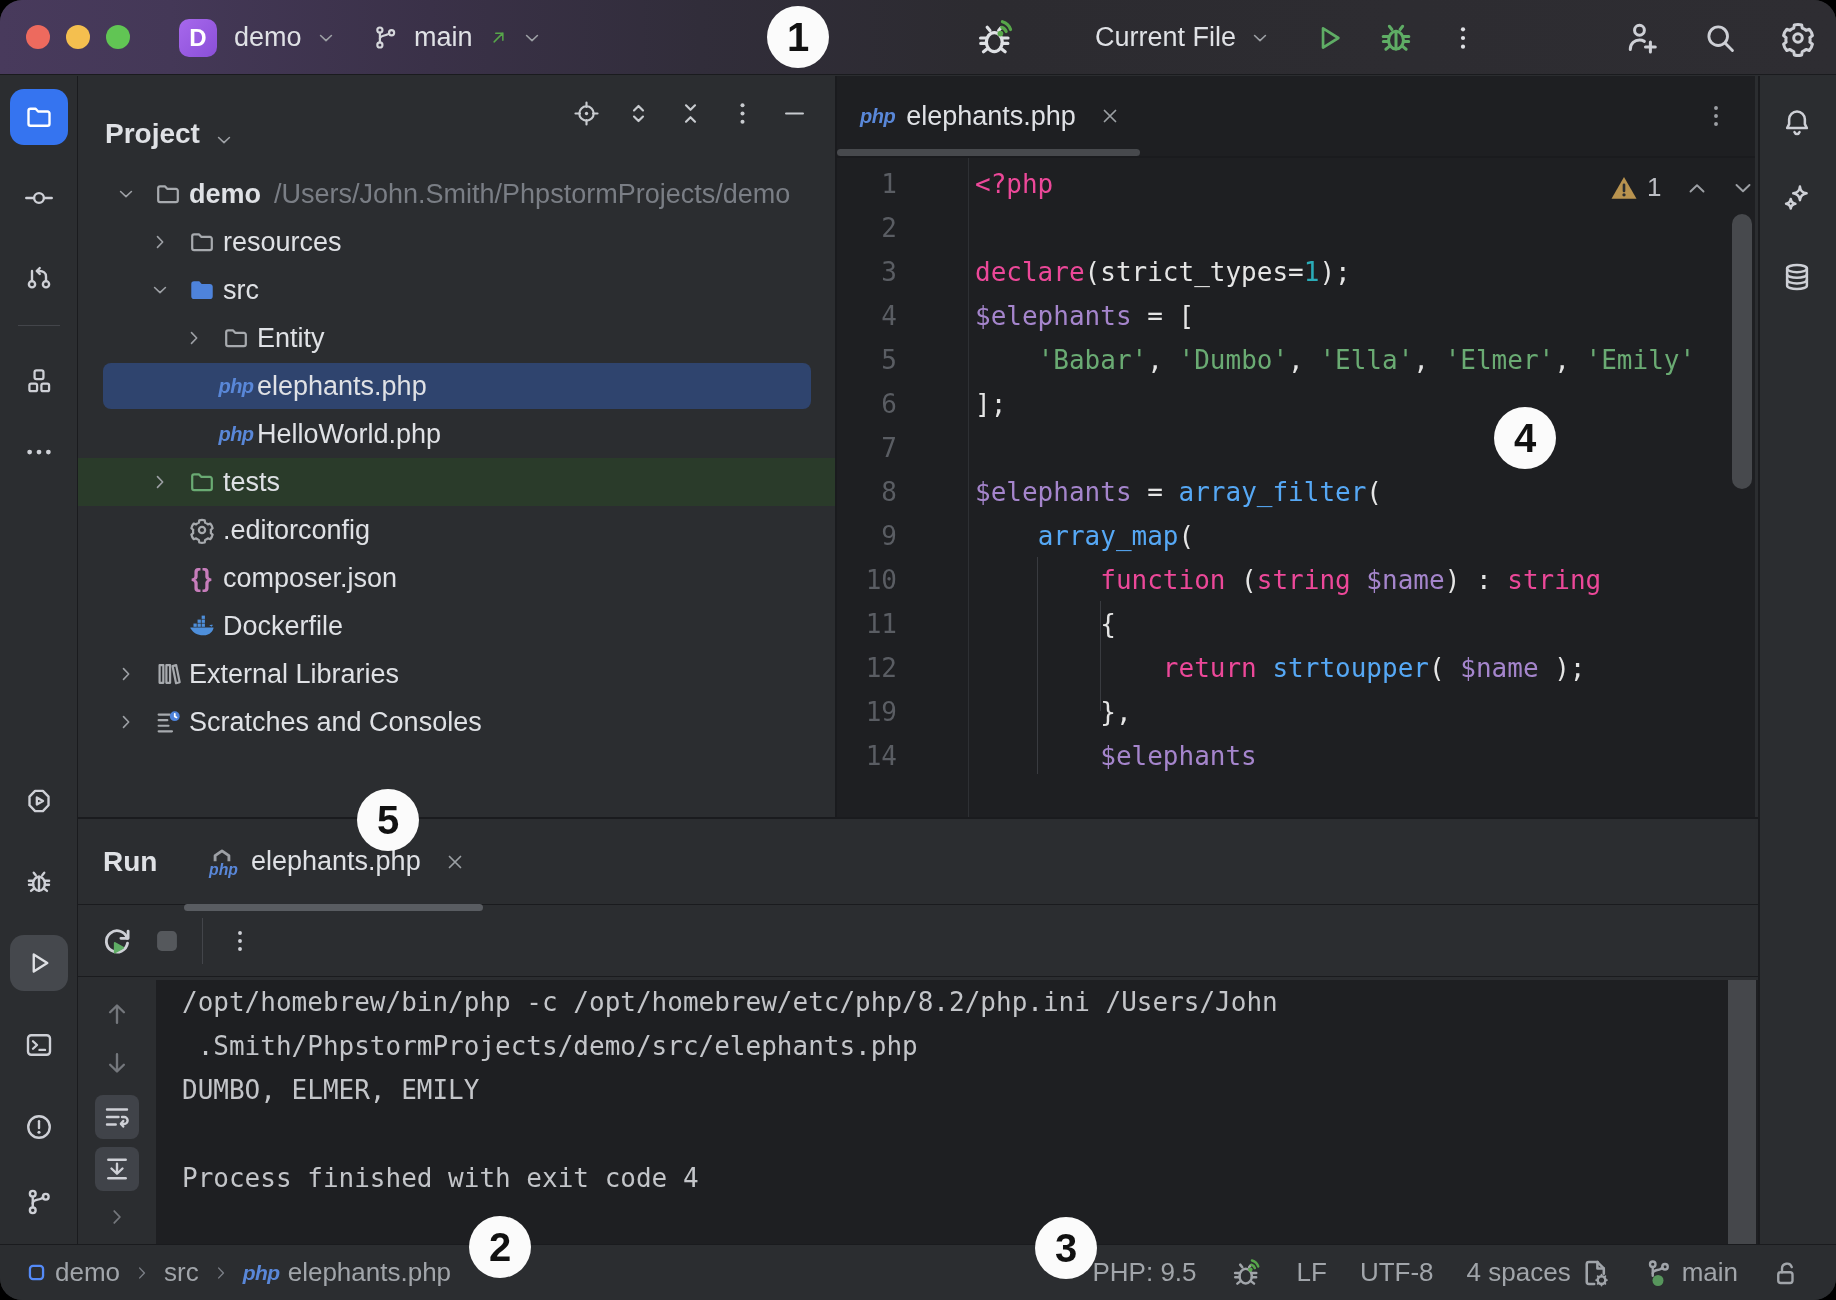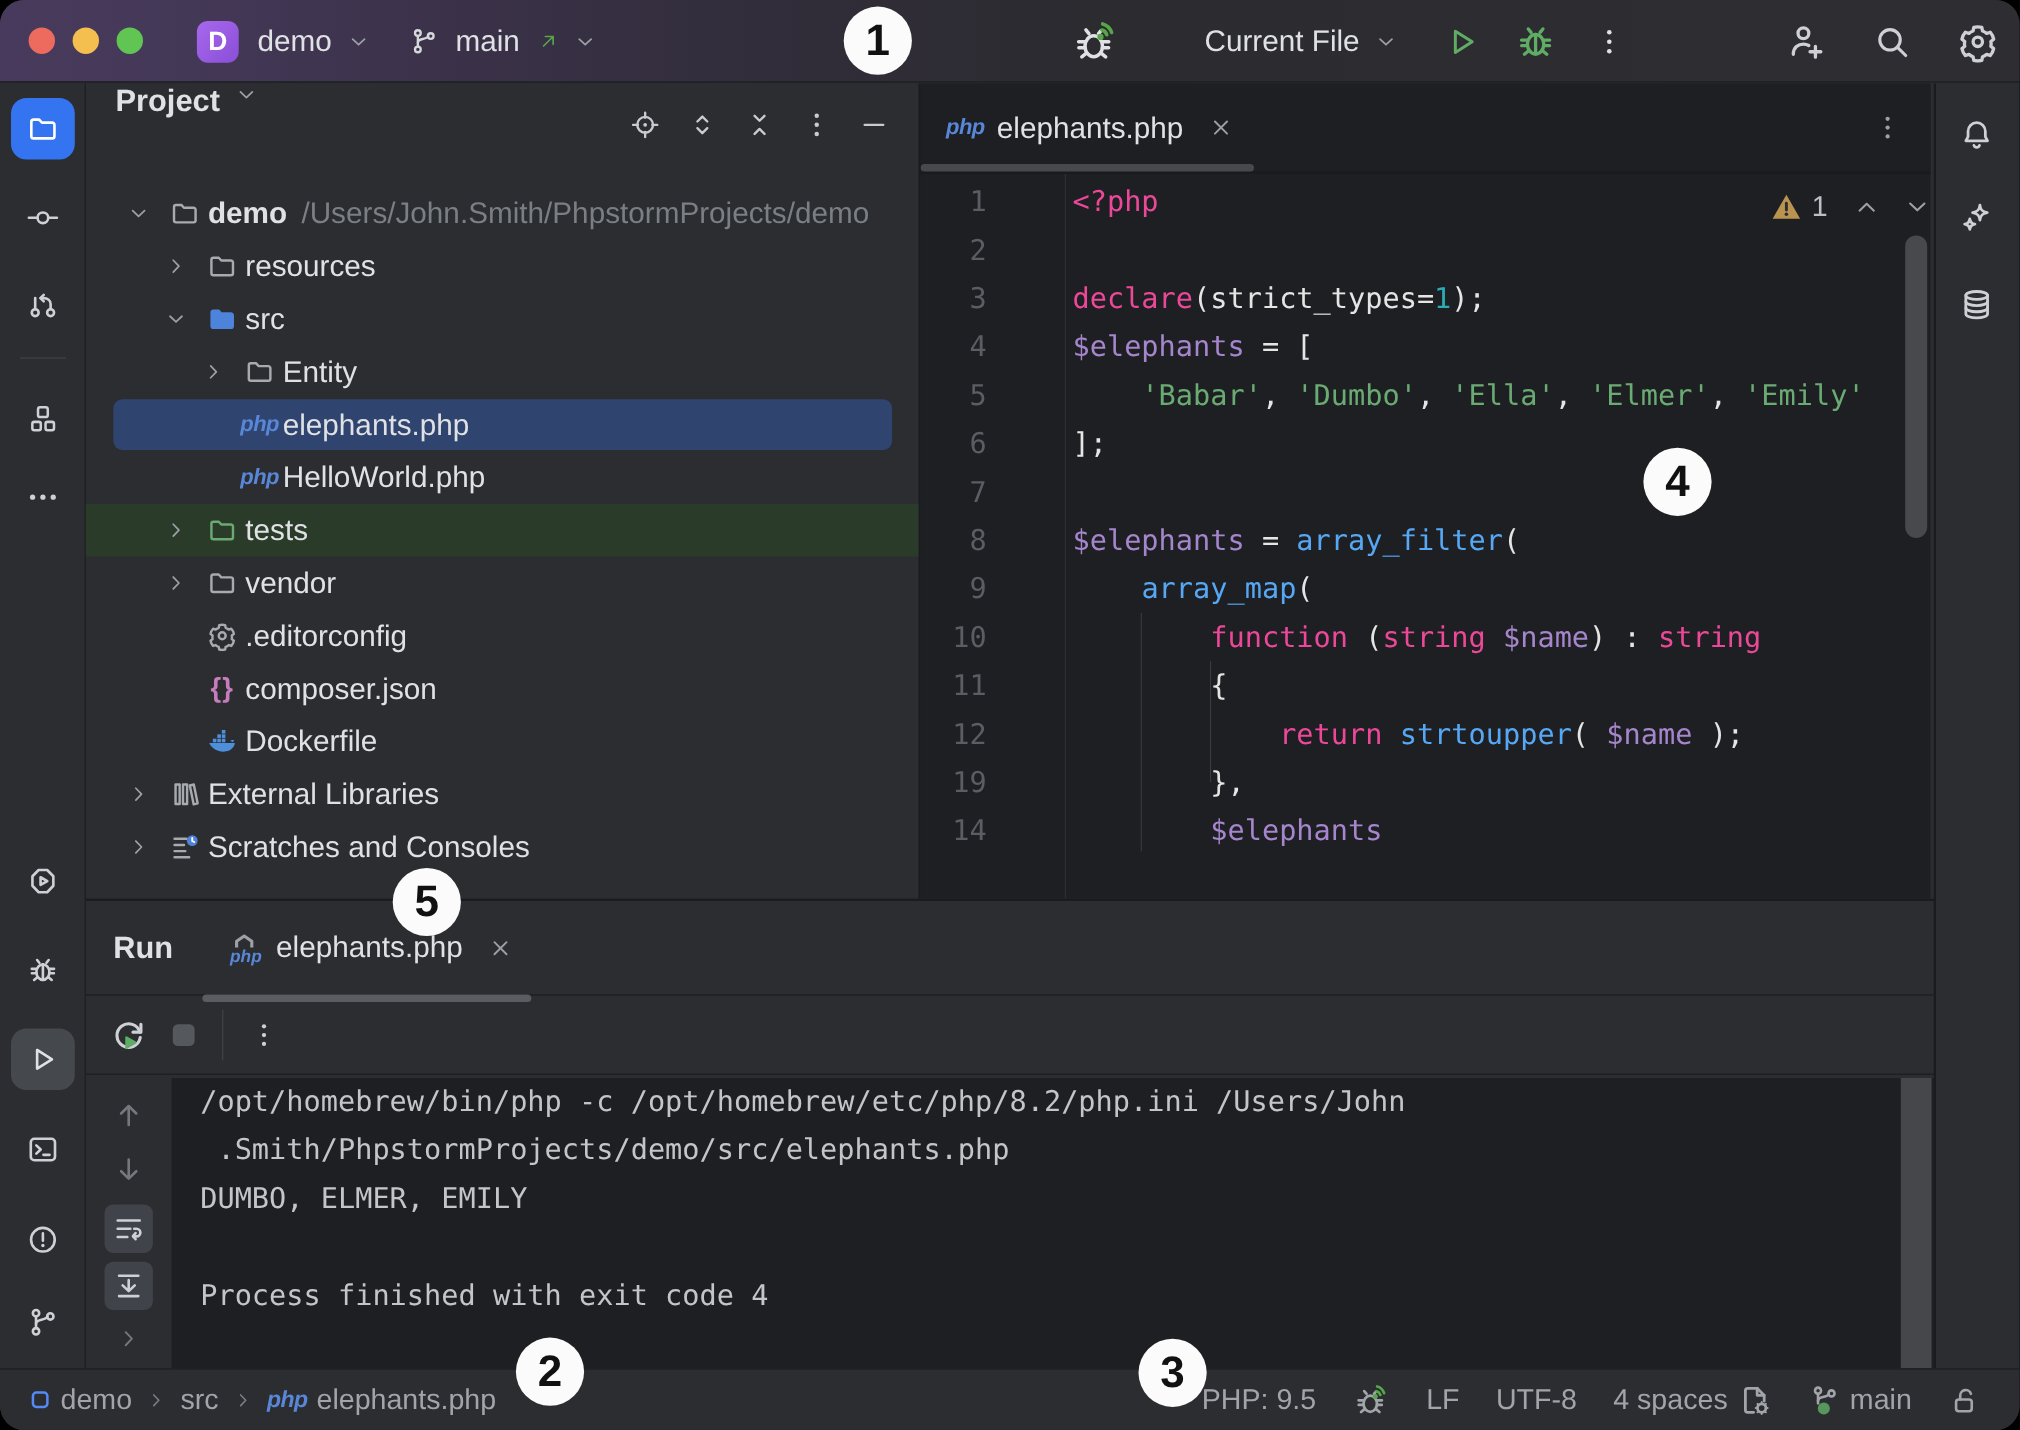--- a/index.html
+++ b/index.html
@@ -27,21 +27,21 @@
     width:58px; height:56px; border-radius:14px; color:#ced0d6; }
   .stripe-btn.active-blue { background:#3574f0; color:#fff; }
   .stripe-btn.active-gray { background:#45484d; color:#dfe1e5; }
   .stripe-div { position:absolute; left:50%; transform:translateX(-50%); width:42px; height:1px; background:#43454a; }
 
   .center-col { width:1680px; flex:none; display:flex; flex-direction:column; }
   .top-row { height:741px; flex:none; display:flex; }
 
   
   .project-panel { width:759px; flex:none; background:#2b2d30; border-right:2px solid #1a1b1e; position:relative; }
-  .panel-header { height:74px; display:flex; align-items:flex-start; position:relative; }
+  .panel-header { height:74px; display:flex; align-items:flex-end; position:relative; }
   .panel-title { color:#dfe1e5; font-size:28px; font-weight:bold; margin-left:27px; }
   .panel-title-chevron { margin-left:14px; color:#9da0a5; }
   .panel-header-icons { position:absolute; right:27px; top:0; height:74px; display:flex; align-items:center; gap:24px; color:#c8cbcf; }
   .ph-btn { width:28px; height:28px; display:flex; align-items:center; justify-content:center; }
   .tree { position:absolute; left:0; top:94px; right:0; bottom:0; }
   .tree-row { position:relative; height:48px; display:flex; align-items:center; }
   .tree-row .row-bg-selected { position:absolute; left:25px; right:24px; top:1px; bottom:1px; background:#2f446e; border-radius:8px; }
   .tree-row .row-bg-added { position:absolute; left:0; right:0; top:0; bottom:0; background:#2a3b2a; }
   .tree-chevron { width:36px; flex:none; display:flex; align-items:center; color:#9da0a5; position:relative; }
   .tree-icon { width:32px; margin-right:5px; flex:none; display:flex; align-items:center; justify-content:center; position:relative; }
@@ -451,33 +451,20 @@
                   </svg>
                 </span>
                 <span class="tree-icon" style="color: rgb(167, 170, 174);">
                   <svg width="28" height="28" viewBox="0 0 24 24" fill="none" stroke="currentColor" stroke-width="1.9" stroke-linecap="round" stroke-linejoin="round">
                     <path d="M3.6 7a1.6 1.6 0 0 1 1.6-1.6h4.1l2 2.2h7.5A1.6 1.6 0 0 1 20.4 9.2v8.2a1.6 1.6 0 0 1-1.6 1.6H5.2a1.6 1.6 0 0 1-1.6-1.6z" stroke="#6aab73"></path>
                   </svg>
                 </span>
                 <span class="tree-label">tests</span>
               </div>
               <div class="tree-row" style="padding-left: 72px;">
-                <span class="tree-chevron">
-                  <svg width="20" height="20" viewBox="0 0 24 24" fill="none" stroke="currentColor" stroke-width="1.9" stroke-linecap="round" stroke-linejoin="round">
-                    <path d="m9 5.5 6.2 6.5L9 18.5"></path>
-                  </svg>
-                </span>
-                <span class="tree-icon" style="color: rgb(167, 170, 174);">
-                  <svg width="28" height="28" viewBox="0 0 24 24" fill="none" stroke="currentColor" stroke-width="1.9" stroke-linecap="round" stroke-linejoin="round">
-                    <path d="M3.6 7a1.6 1.6 0 0 1 1.6-1.6h4.1l2 2.2h7.5A1.6 1.6 0 0 1 20.4 9.2v8.2a1.6 1.6 0 0 1-1.6 1.6H5.2a1.6 1.6 0 0 1-1.6-1.6z"></path>
-                  </svg>
-                </span>
-                <span class="tree-label">vendor</span>
-              </div>
-              <div class="tree-row" style="padding-left: 72px;">
                 <span class="tree-chevron"></span>
                 <span class="tree-icon" style="color: rgb(167, 170, 174);">
                   <svg width="28" height="28" viewBox="0 0 24 24" fill="none" stroke="currentColor" stroke-width="1.9" stroke-linecap="round" stroke-linejoin="round">
                     <circle cx="12" cy="12" r="2.7"></circle>
                     <path d="M12 3.4c.8 0 1.6.1 2.3.3l.4 2.1a6.6 6.6 0 0 1 2.4 1.4l2-.7c1 1.1 1.7 2.5 2 4l-1.6 1.3a6.7 6.7 0 0 1 0 2.8l1.6 1.3c-.3 1.5-1 2.9-2 4l-2-.7a6.6 6.6 0 0 1-2.4 1.4l-.4 2.1a8.8 8.8 0 0 1-4.6 0l-.4-2.1a6.6 6.6 0 0 1-2.4-1.4l-2 .7c-1-1.1-1.7-2.5-2-4l1.6-1.3a6.7 6.7 0 0 1 0-2.8L2.9 10.5c.3-1.5 1-2.9 2-4l2 .7a6.6 6.6 0 0 1 2.4-1.4l.4-2.1c.7-.2 1.5-.3 2.3-.3z"></path>
                   </svg>
                 </span>
                 <span class="tree-label">.editorconfig</span>
               </div>
               <div class="tree-row" style="padding-left: 72px;">

